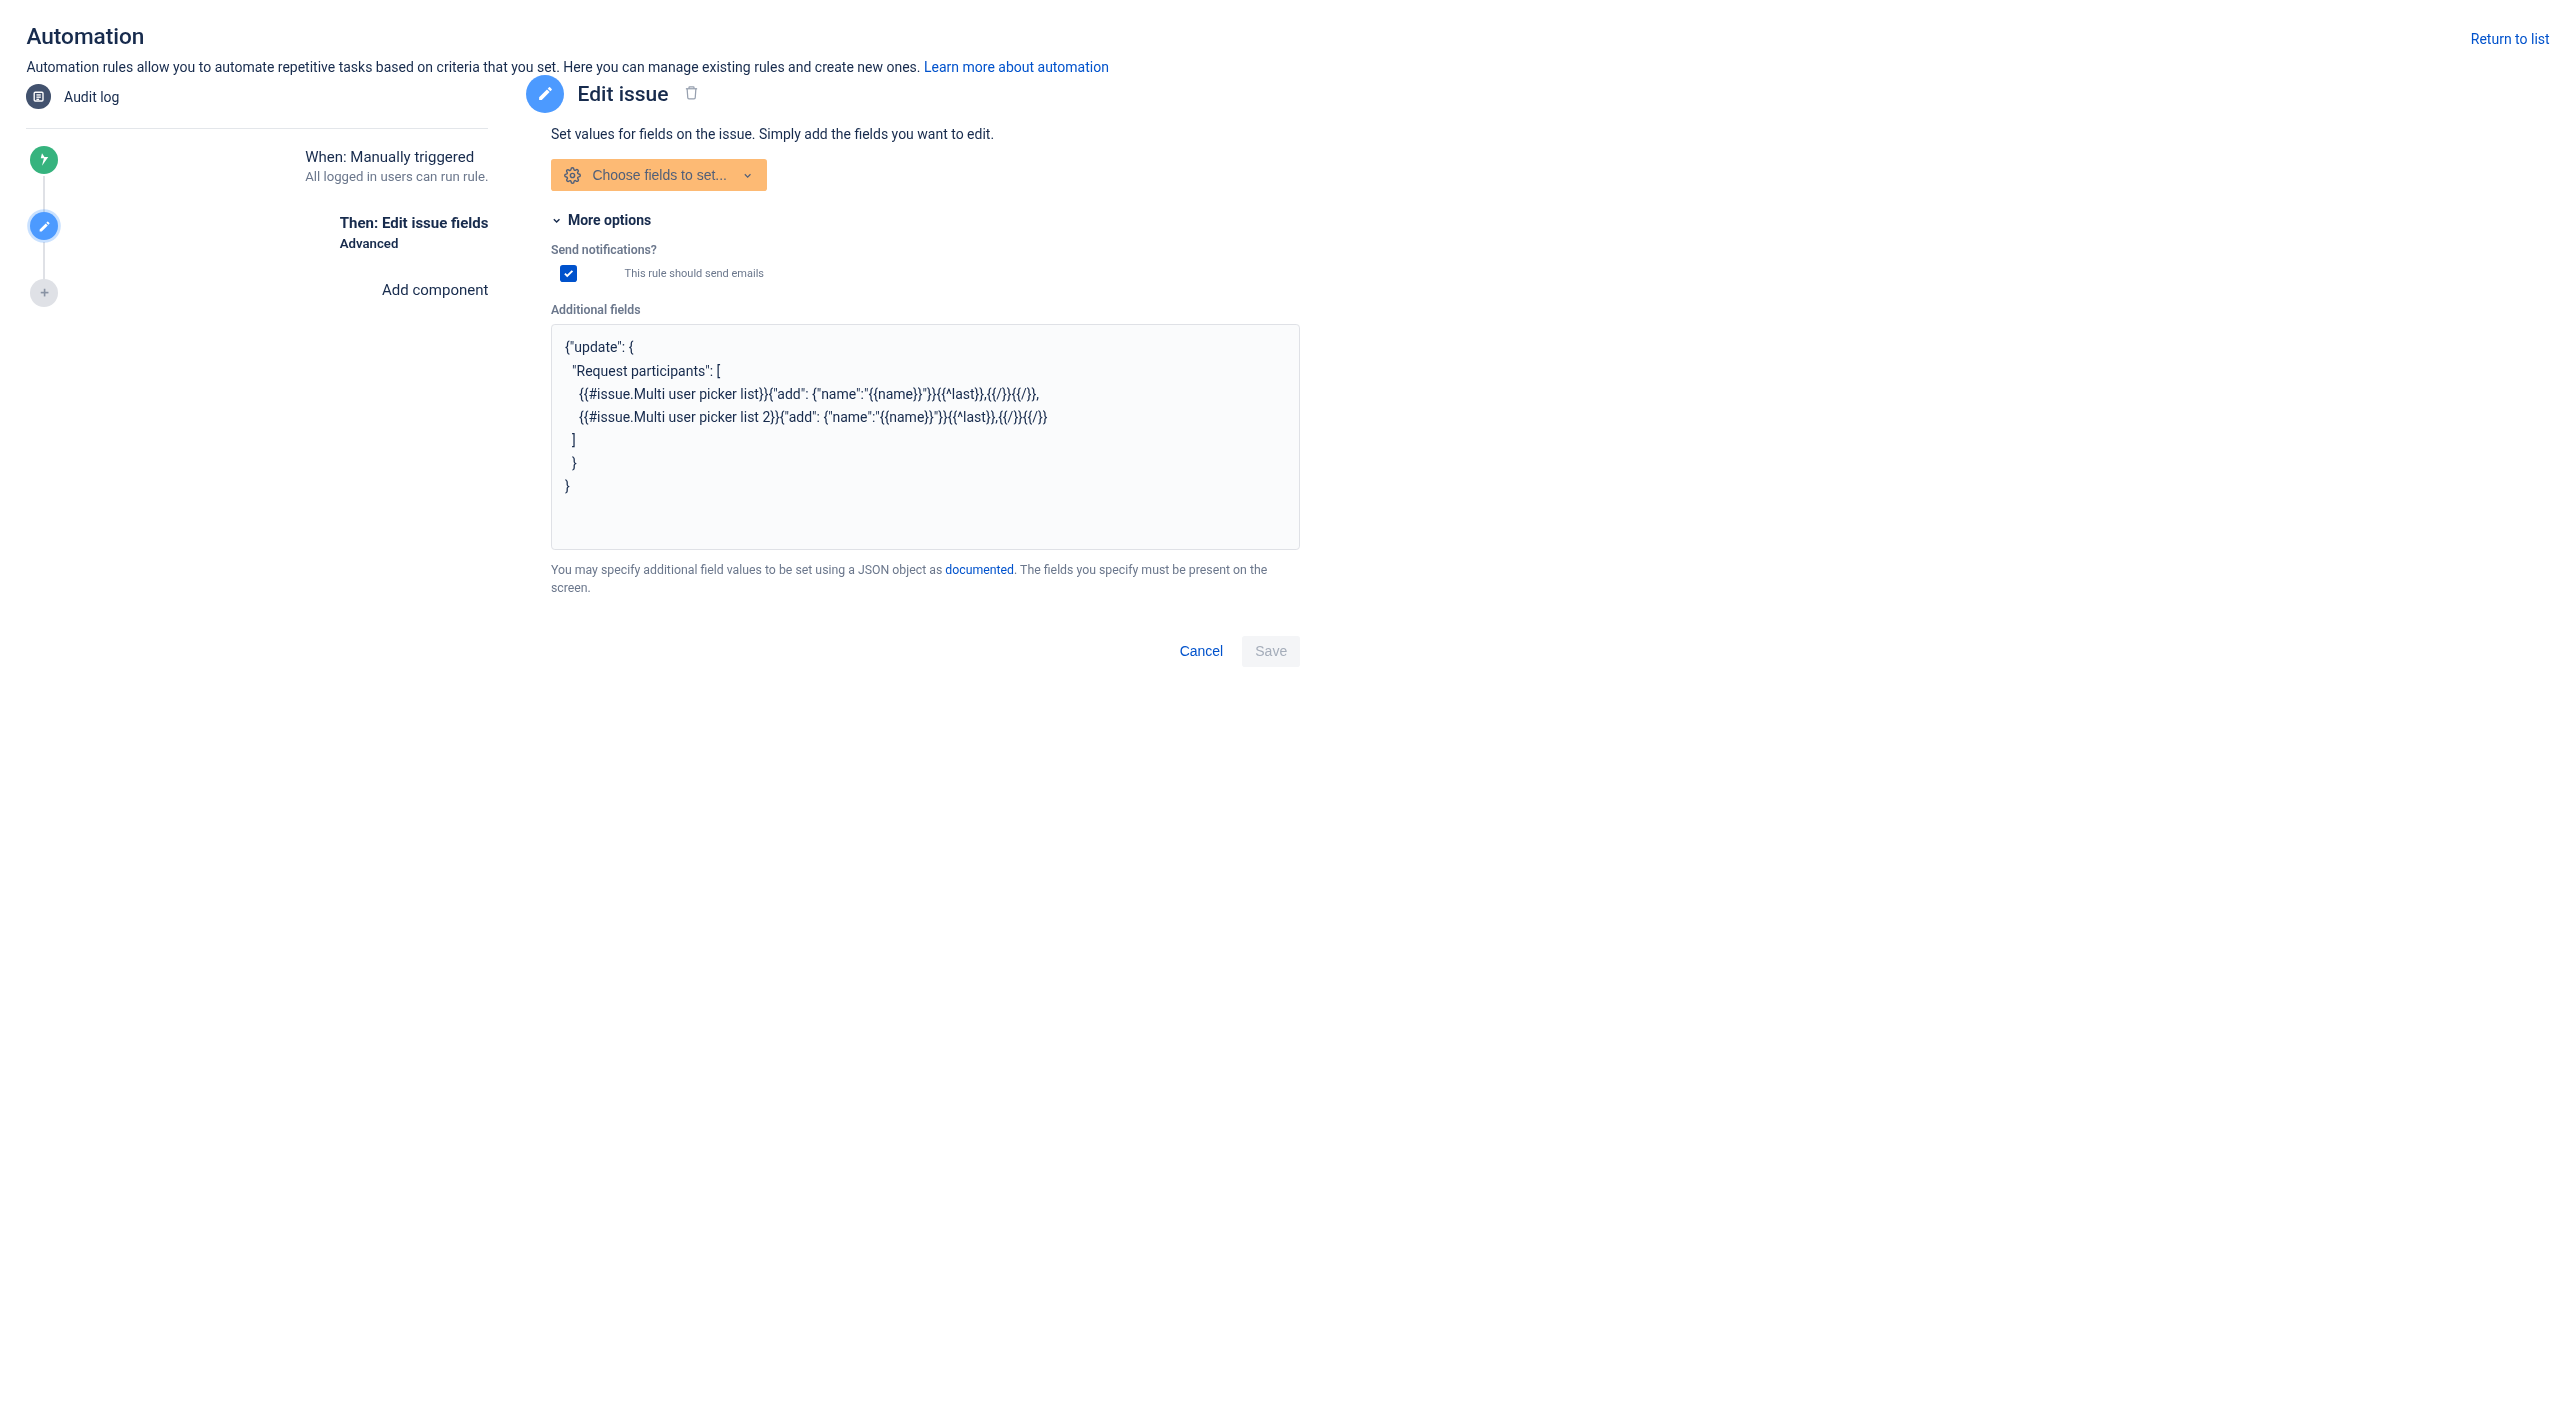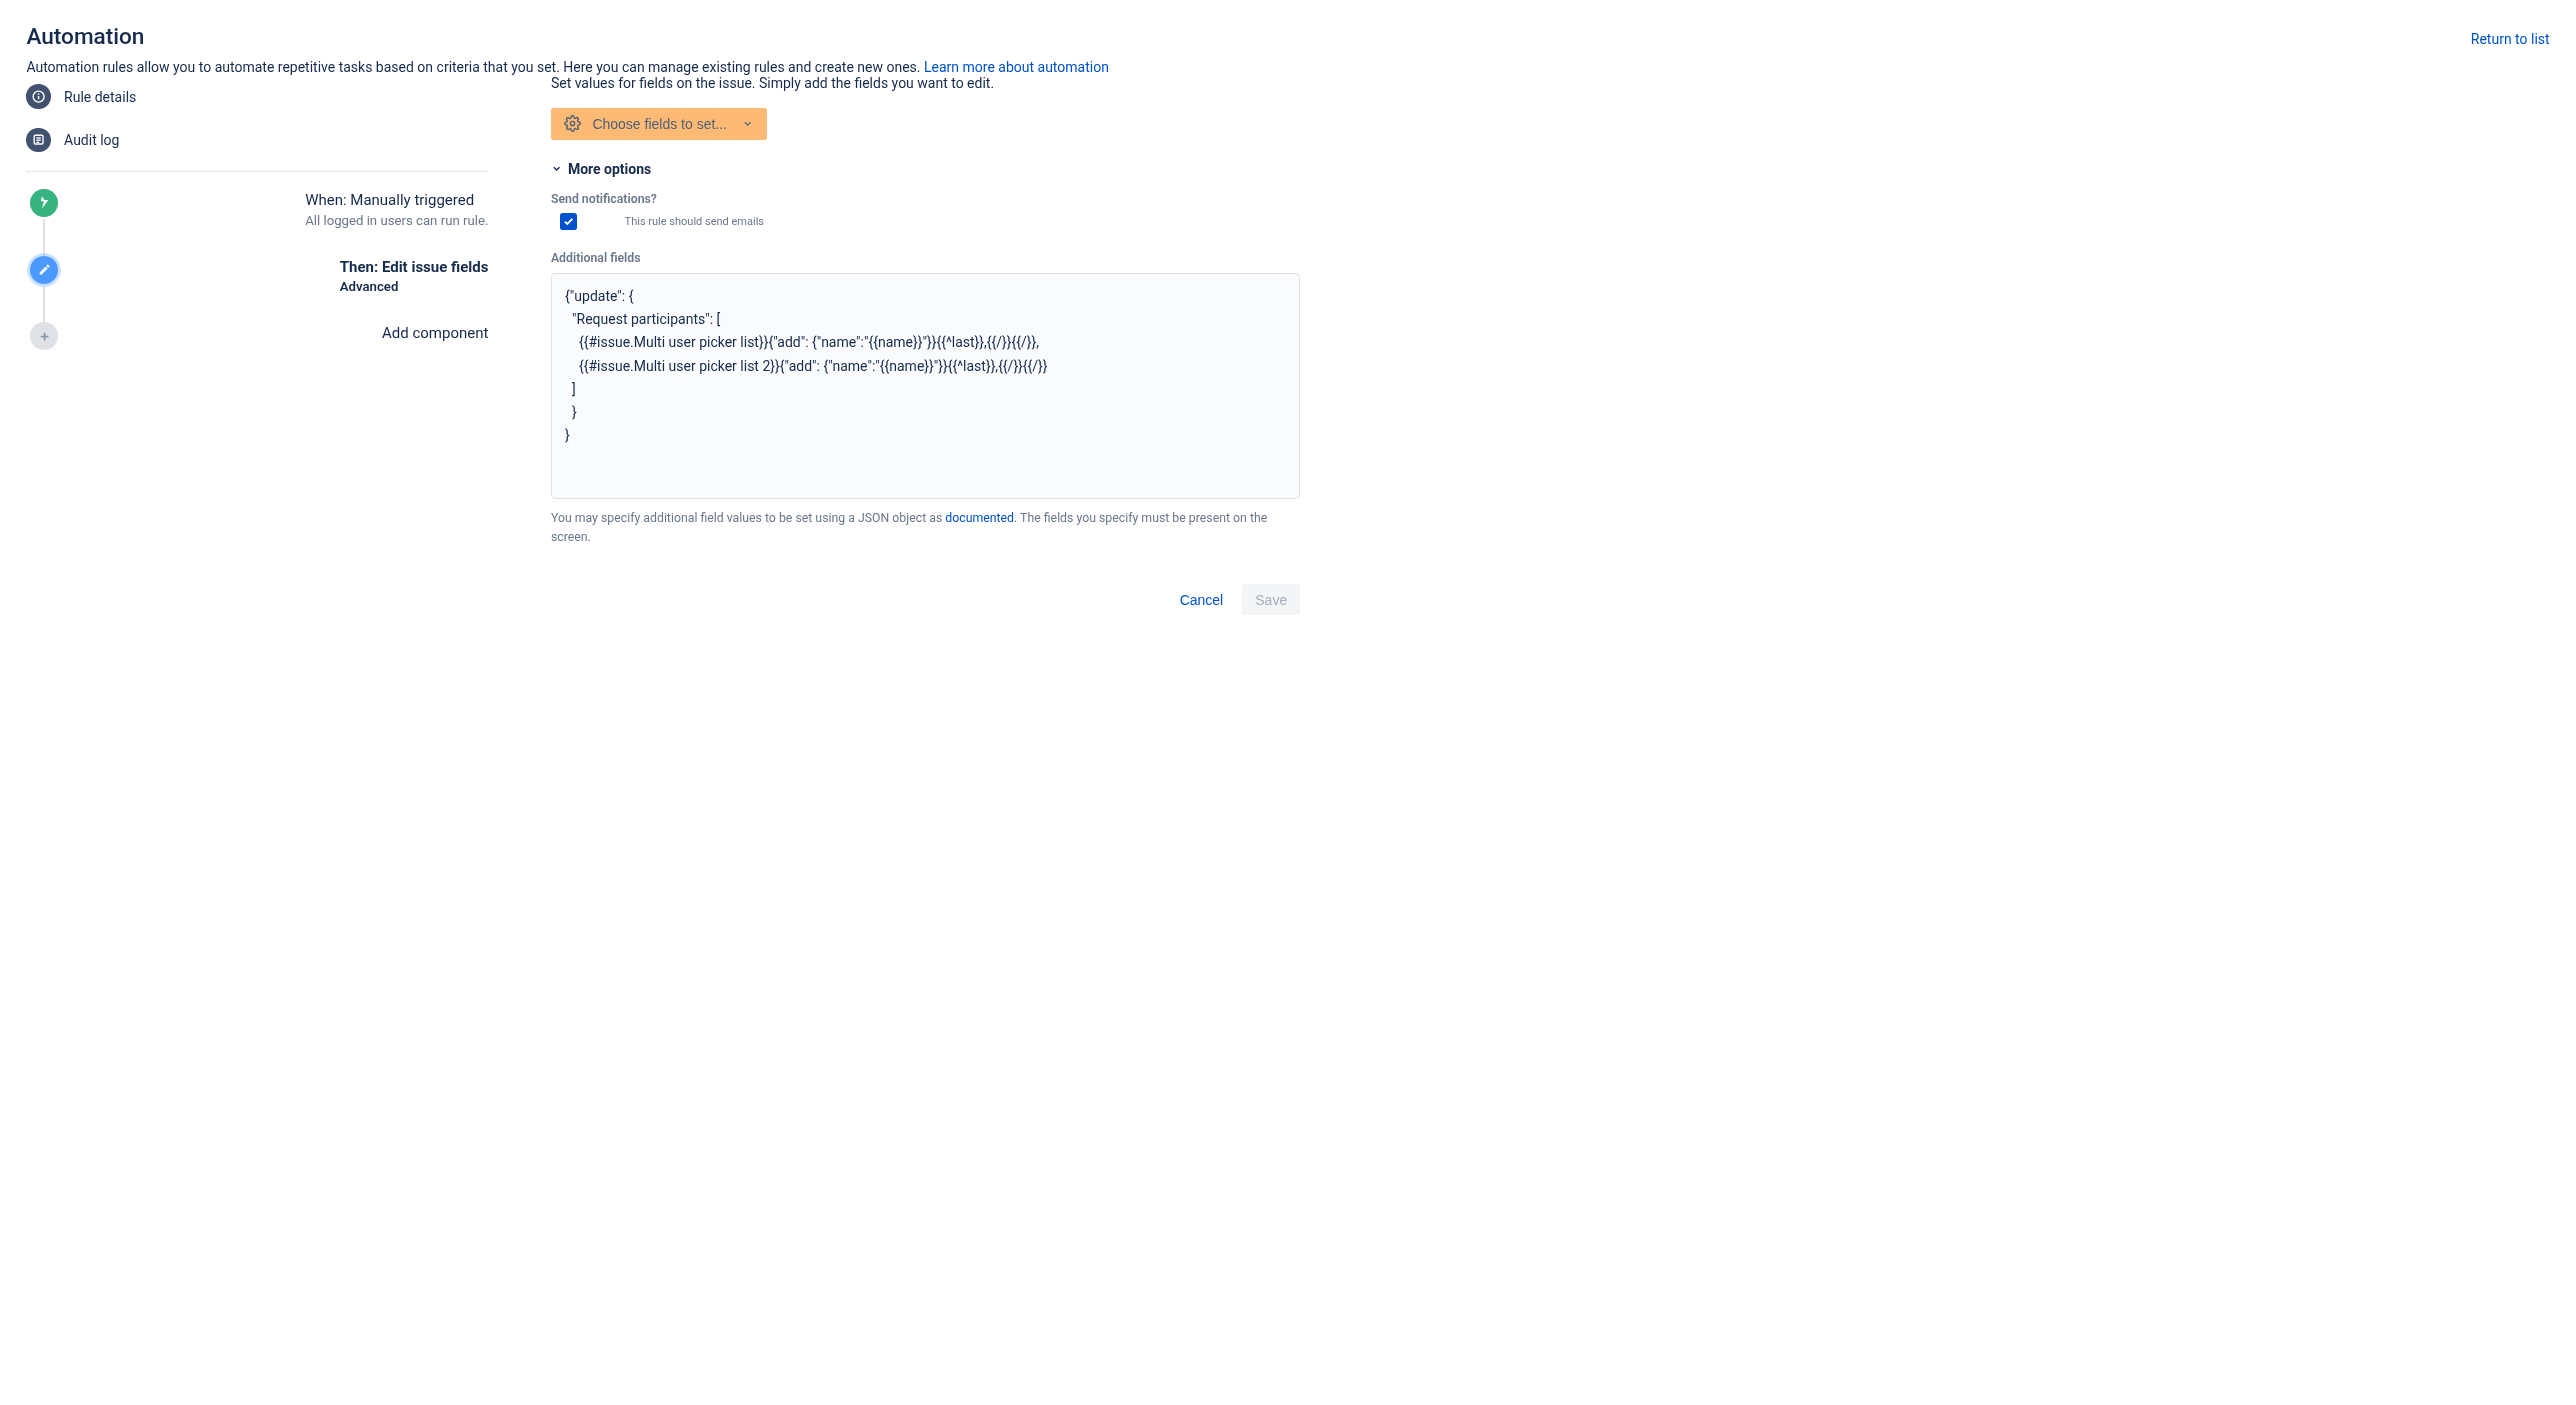--- a/index.html
+++ b/index.html
@@ -278,30 +278,20 @@
 </div>
 
 <p class="intro">
   <span>Automation rules allow you to automate repetitive tasks based on criteria that you set. Here you can manage existing rules and create new ones. </span><a href="#">Learn more about automation</a>
 </p>
 
 <div class="layout">
 
   <aside class="sidebar">
 
-    <div class="nav-item">
-      <span class="nav-icon dark">
-        <svg width="13.2" height="13.2" viewBox="0 0 24 24" fill="none" stroke="currentColor" stroke-width="2.5">
-            <circle cx="12" cy="12" r="10"></circle>
-            <line x1="12" y1="11" x2="12" y2="17"></line>
-            <circle cx="12" cy="7.5" r="0.5" fill="currentColor"></circle>
-          </svg>
-      </span>
-      <span class="nav-label">Rule details</span>
-    </div>
 
     <div class="nav-item">
       <span class="nav-icon dark">
         <svg width="13.2" height="13.2" viewBox="0 0 24 24" fill="none" stroke="currentColor" stroke-width="2.5">
             <rect x="4" y="4" width="16" height="16" rx="2"></rect>
             <line x1="8" y1="9" x2="16" y2="9"></line>
             <line x1="8" y1="13" x2="16" y2="13"></line>
             <line x1="8" y1="17" x2="13" y2="17"></line>
           </svg>
       </span>
@@ -343,20 +333,35 @@
             </svg>
         </span>
         <div class="step-body">
           <div class="step-title">Add component</div>
         </div>
       </div>
     </div>
   </aside>
 
   <main class="main">
+    <div class="panel-header">
+      <span class="panel-icon">
+        <svg width="17" height="17" viewBox="0 0 24 24" fill="currentColor">
+            <path d="M3 17.25V21h3.75L17.81 9.94l-3.75-3.75L3 17.25zM20.71 7.04a1 1 0 0 0 0-1.41l-2.34-2.34a1 1 0 0 0-1.41 0l-1.83 1.83 3.75 3.75 1.83-1.83z"></path>
+          </svg>
+      </span>
+      <h2 class="panel-title">Edit issue</h2>
+      <span class="trash-icon">
+        <svg width="15" height="15" viewBox="0 0 24 24" fill="none" stroke="currentColor" stroke-width="2">
+            <path d="M3 6h18"></path>
+            <path d="M8 6V4a1 1 0 0 1 1-1h6a1 1 0 0 1 1 1v2"></path>
+            <path d="M19 6l-1 14a2 2 0 0 1-2 2H8a2 2 0 0 1-2-2L5 6"></path>
+          </svg>
+      </span>
+    </div>
 
     <p class="panel-desc">Set values for fields on the issue. Simply add the fields you want to edit.</p>
 
     <div class="panel-content">
       <button class="field-select-btn">
         <svg width="17" height="17" viewBox="0 0 24 24" fill="none" stroke="#505F79" stroke-width="2">
             <circle cx="12" cy="12" r="3"></circle>
             <path d="M19.4 15a1.65 1.65 0 0 0 .33 1.82l.06.06a2 2 0 1 1-2.83 2.83l-.06-.06a1.65 1.65 0 0 0-1.82-.33 1.65 1.65 0 0 0-1 1.51V21a2 2 0 1 1-4 0v-.09a1.65 1.65 0 0 0-1-1.51 1.65 1.65 0 0 0-1.82.33l-.06.06a2 2 0 1 1-2.83-2.83l.06-.06a1.65 1.65 0 0 0 .33-1.82 1.65 1.65 0 0 0-1.51-1H3a2 2 0 1 1 0-4h.09a1.65 1.65 0 0 0 1.51-1 1.65 1.65 0 0 0-.33-1.82l-.06-.06a2 2 0 1 1 2.83-2.83l.06.06a1.65 1.65 0 0 0 1.82.33h0a1.65 1.65 0 0 0 1-1.51V3a2 2 0 1 1 4 0v.09a1.65 1.65 0 0 0 1 1.51h0a1.65 1.65 0 0 0 1.82-.33l.06-.06a2 2 0 1 1 2.83 2.83l-.06.06a1.65 1.65 0 0 0-.33 1.82v0a1.65 1.65 0 0 0 1.51 1H21a2 2 0 1 1 0 4h-.09a1.65 1.65 0 0 0-1.51 1z"></path>
           </svg>
         <span>Choose fields to set...</span>

